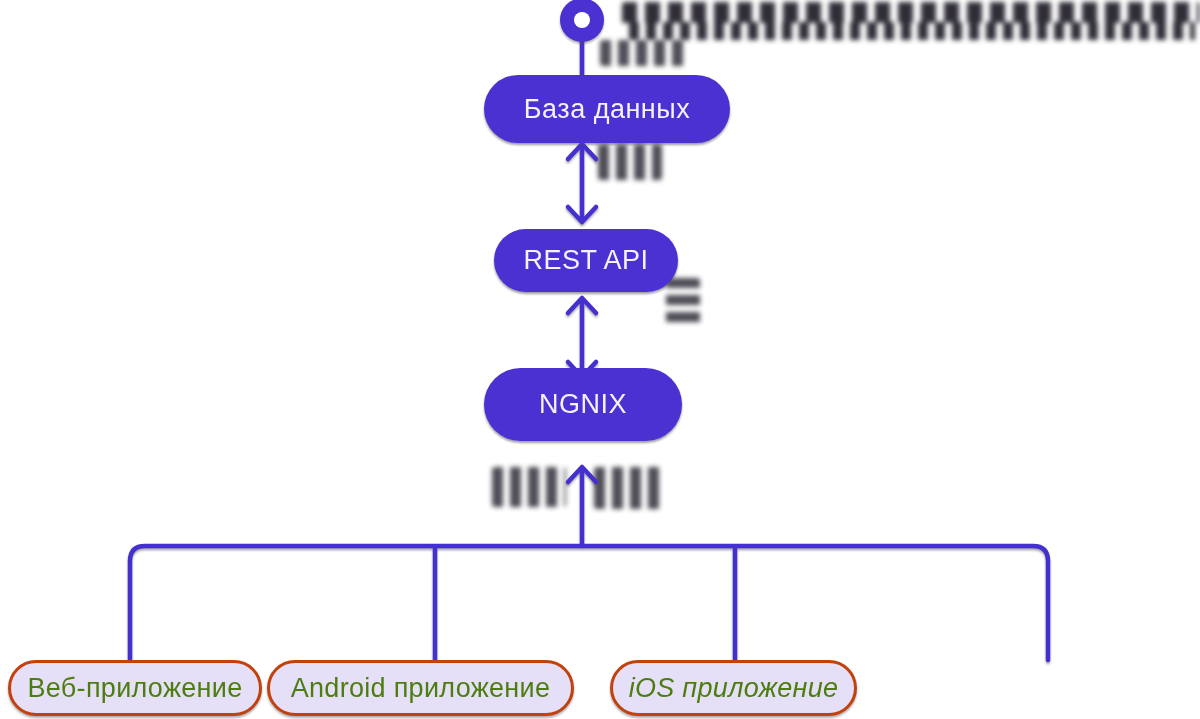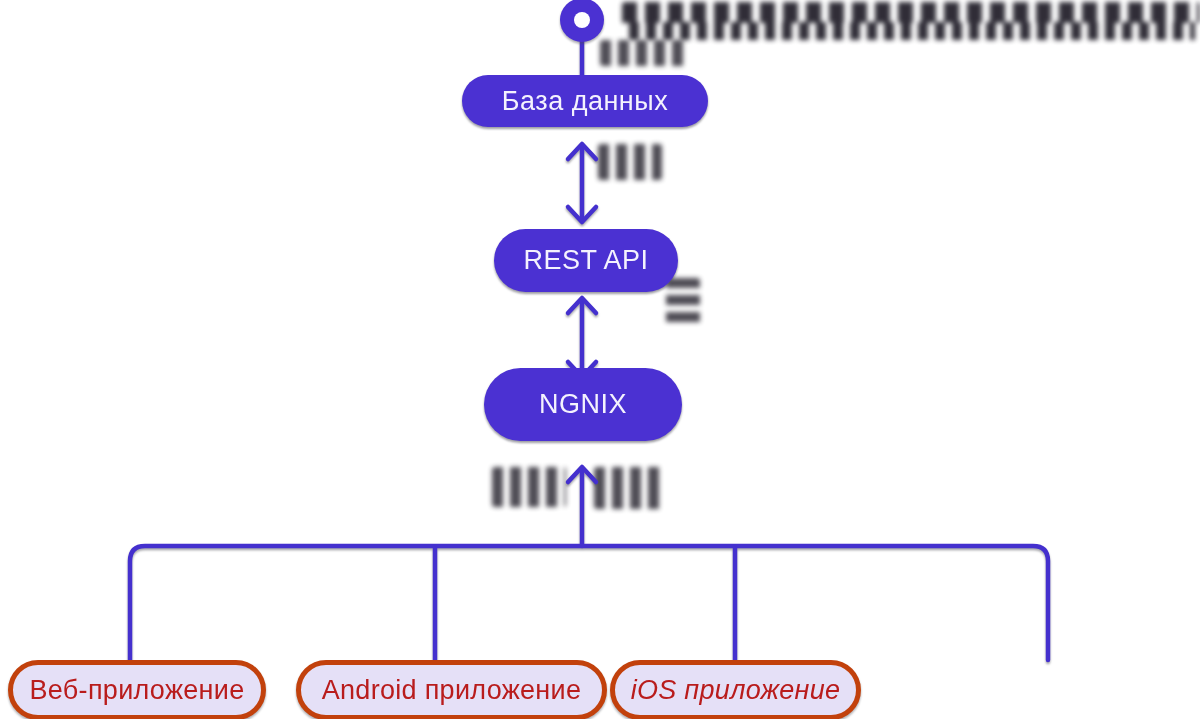--- a/index.html
+++ b/index.html
@@ -16,41 +16,41 @@
     position:absolute;
     background:#4B31D2;
     border-radius:40px;
     display:flex;align-items:center;justify-content:center;
     color:#F4F2FE;
     font-size:27px;
     letter-spacing:.5px;
     z-index:3;
     filter:drop-shadow(0 2px 1px rgba(75,75,85,.55));
   }
-  .pill--db   {left:462px;top:75px; width:246px;height:52px;}
+  .pill--db   {left:484px;top:75px; width:246px;height:68px;}
   .pill--api  {left:494px;top:229px;width:184px;height:63px;}
   .pill--nginx{left:484px;top:368px;width:198px;height:73px;}
 
   
   .client{
     position:absolute;
     top:660px;height:50px;
     background:#E5E0F7;
-    border:5px solid #c2410c;
+    border:3px solid #c2410c;
     border-radius:30px;
     display:flex;align-items:center;justify-content:center;
-    color:#b91c1c;
+    color:#4d7c0f;
     font-size:27px;
     letter-spacing:.3px;
     white-space:nowrap;
     z-index:3;
     filter:drop-shadow(0 2px 1px rgba(75,75,85,.45));
   }
   .client--1{left:8px;  width:248px;}
-  .client--2{left:296px;width:301px;}
+  .client--2{left:267px;width:301px;}
   .client--3{left:610px;width:241px;font-style:italic;}
   .client--4{left:878px;width:294px;background:#ffffff;}
 
   
   .start{
     position:absolute;left:560px;top:-2px;
     width:44px;height:44px;border-radius:50%;
     background:#4B31D2;z-index:3;
     filter:drop-shadow(0 2px 1px rgba(75,75,85,.45));
   }

